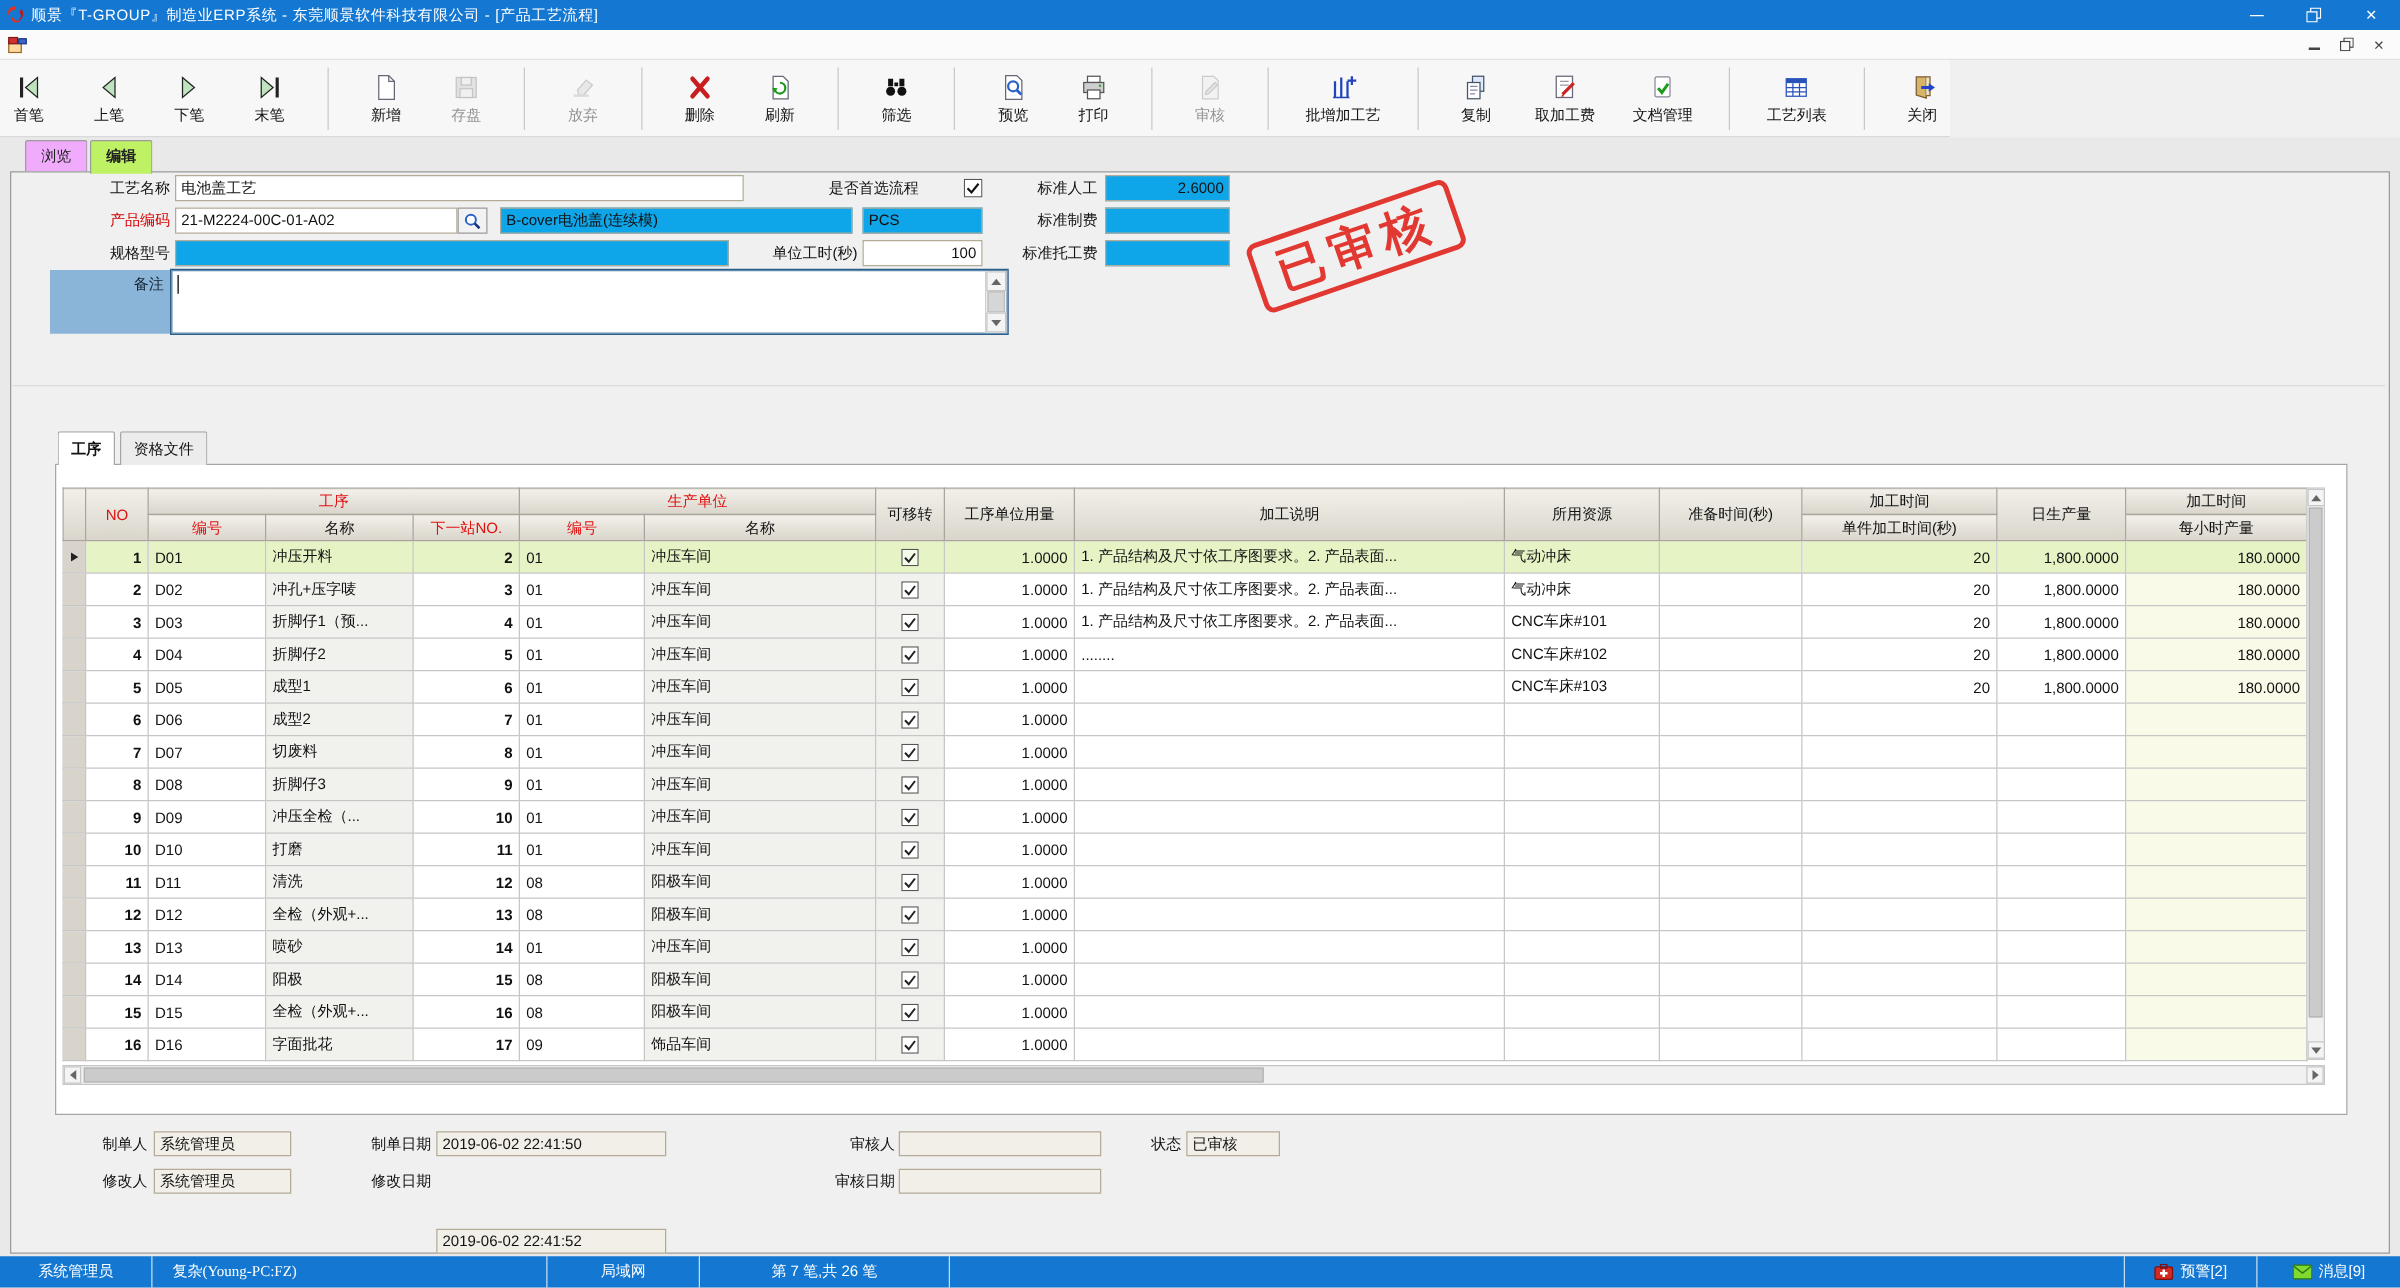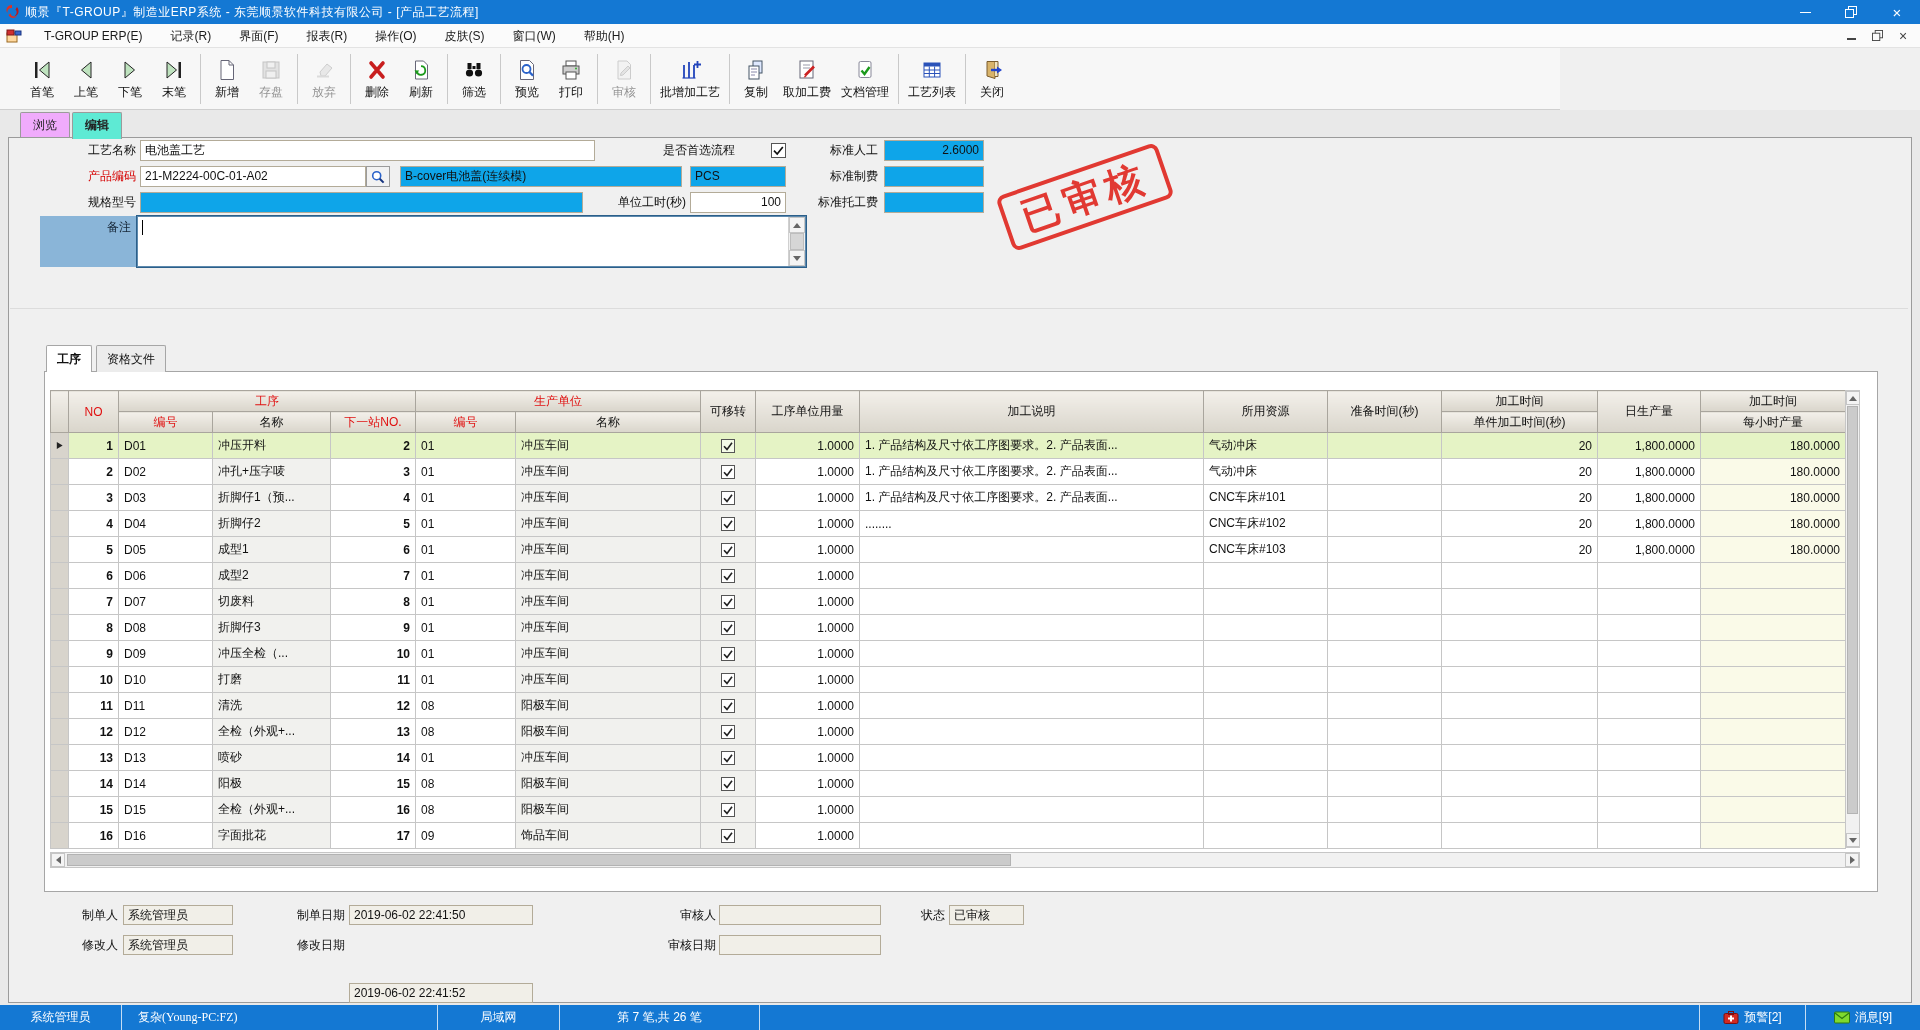--- a/index.html
+++ b/index.html
@@ -22,34 +22,34 @@
     border-bottom:1px solid #e3e3e3; display:flex; align-items:center; }
   #menubar .micon { width:16px; height:14px; margin:0 8px 0 6px; }
   .menu-item { padding:0 14px; height:24px; line-height:24px; color:#1a1a1a; cursor:default; }
   .mdi-btns { margin-left:auto; display:flex; align-items:center; gap:12px; padding-right:10px; color:#444; }
   .mdi-btn { width:14px; height:14px; display:flex; align-items:center; justify-content:center; }
   .mdi-min { width:9px; height:2px; background:#444; display:block; margin-top:7px; }
   .mdi-x { font-size:14px; line-height:1; color:#444; }
 
   
   #toolbar { position:absolute; left:0; top:48px; width:1560px; height:62px; background:#f7f7f7;
-    border-bottom:1px solid #cfcfcf; display:flex; align-items:center; padding-left:20px; }
+    border-bottom:1px solid #cfcfcf; display:flex; align-items:center; padding-left:1px;justify-content:space-between; }
   .tb-btn { display:flex; flex-direction:column; align-items:center; justify-content:center;
     min-width:44px; height:56px; padding:2px 4px 1px; border:1px solid transparent; cursor:default; }
   .tb-btn svg { width:24px; height:24px; }
   .tb-btn .tb-label { font-size:12px; margin-top:2px; white-space:nowrap; color:#111; }
   .tb-btn.disabled { opacity:.45; filter:grayscale(1); }
   .tb-sep { width:1px; height:50px; background:#c9c9c9; margin:0 4px; flex:none; }
 
   
   #workspace { position:absolute; left:0; top:110px; width:1920px; height:895px; background:#e9e9e9; }
   .main-tab { position:absolute; top:2px; height:25px; line-height:24px; padding:0 12px;
     border:1px solid #9b9b9b; border-bottom:none; background:#f0abfc; color:#222;
     border-radius:2px 2px 0 0; cursor:default; }
-  .main-tab.active { background:#5eead4; font-weight:bold; height:27px; z-index:3; }
+  .main-tab.active { background:#bef264; font-weight:bold; height:27px; z-index:3; }
   #tabpage { position:absolute; left:8px; top:27px; width:1904px; height:866px;
     border:1px solid #9b9b9b; background:#f0f0f0; }
 
   
   .flabel { position:absolute; height:21px; line-height:21px; text-align:right; color:#111; }
   .flabel.red { color:#d50000; }
   .inp { position:absolute; height:21px; line-height:19px; border:1px solid #b3ab98; background:#fff;
     padding:0 4px; font-size:12px; color:#111; }
   .inp.ro { background:#0ea5e9; }
   .inp.num { text-align:right; }
@@ -146,30 +146,20 @@
       </div>
   </div>
 </div>
 
 <div id="menubar">
   <svg class="micon" viewBox="0 0 16 14">
     <rect x="1" y="4" width="10" height="9" fill="#ffd9a0" stroke="#9a6820"></rect>
     <rect x="1" y="1" width="7" height="5" fill="#d03030" stroke="#801818"></rect>
     <rect x="9" y="2" width="6" height="4" fill="#3a66c9" stroke="#1a3480"></rect>
   </svg>
-  <div id="menu-items" style="display:flex;">
-      <span class="menu-item">T-GROUP ERP(E)</span>
-      <span class="menu-item">记录(R)</span>
-      <span class="menu-item">界面(F)</span>
-      <span class="menu-item">报表(R)</span>
-      <span class="menu-item">操作(O)</span>
-      <span class="menu-item">皮肤(S)</span>
-      <span class="menu-item">窗口(W)</span>
-      <span class="menu-item">帮助(H)</span>
-    </div>
   <div class="mdi-btns">
     <div class="mdi-btn">
         <span class="mdi-min"></span>
       </div>
     <div class="mdi-btn">
       <svg width="11" height="11" viewBox="0 0 12 12">
         <rect x="3.5" y="0.5" width="8" height="8" fill="none" stroke="#444"></rect>
         <rect x="0.5" y="3.5" width="8" height="8" fill="#fbfbfb" stroke="#444"></rect>
       </svg>
     </div>

